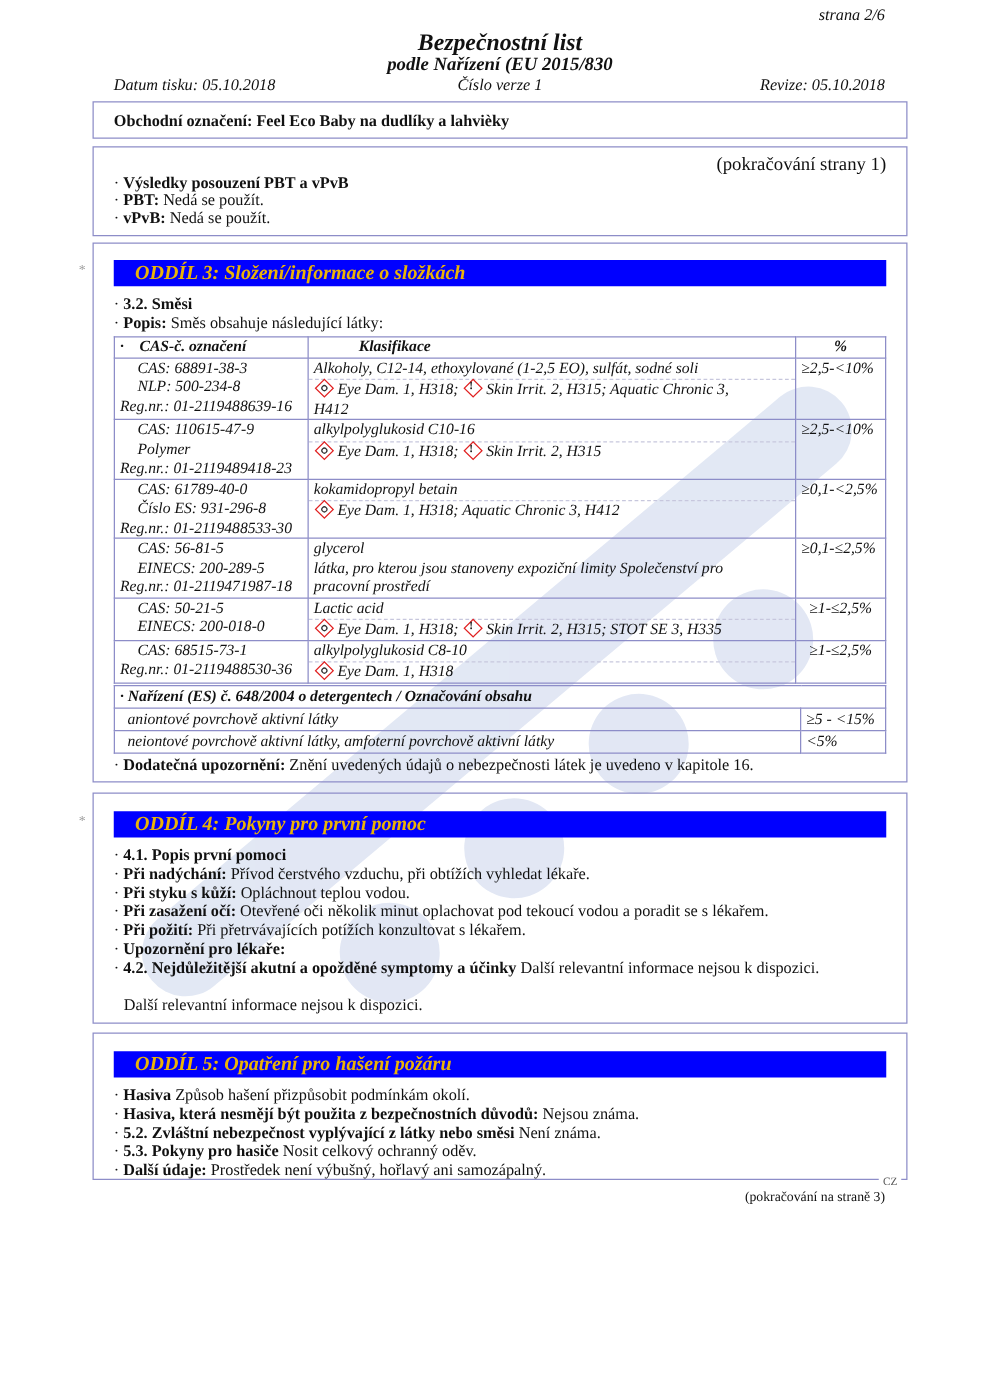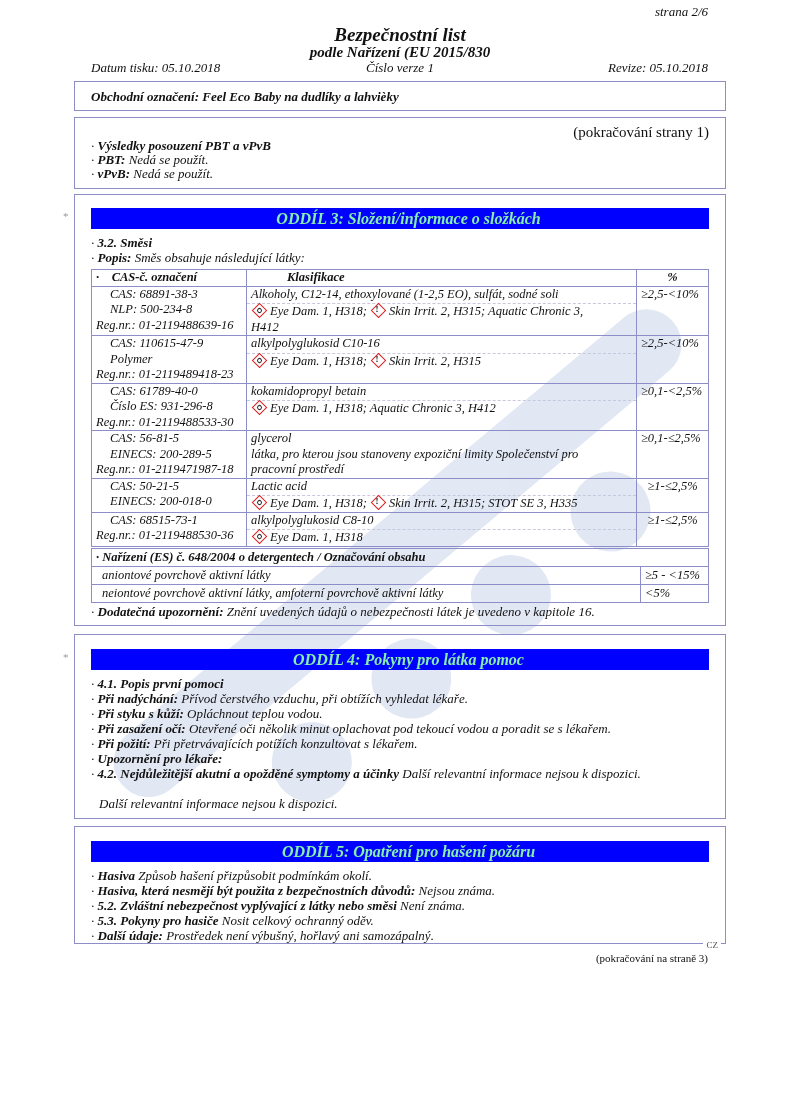--- a/index.html
+++ b/index.html
@@ -7,25 +7,25 @@
          font-family: "Liberation Serif", "DejaVu Serif", serif; color: #111; }
   .abs { position: absolute; }
   .b { font-weight: bold; }
 
   .page-num { top: 4px; right: 92px; font-size: 13px; font-style: italic; }
   .title { top: 24px; left: 0; width: 800px; text-align: center; font-size: 19px; font-weight: bold; font-style: italic; }
   .subtitle { top: 44px; left: 0; width: 800px; text-align: center; font-size: 15px; font-weight: bold; font-style: italic; }
   .meta { top: 60px; font-size: 13px; font-style: italic; }
 
   .box { position: absolute; left: 74px; width: 652px; border: 1px solid #8d8dc8; box-sizing: border-box; }
-  .box .line { position: absolute; left: 16px; font-size: 13px; font-style: italic; white-space: nowrap; text-align: right; }
+  .box .line { position: absolute; left: 16px; font-size: 13px; white-space: nowrap; text-align: right; }
 
   .sec-bar { position: absolute; left: 16px; width: 618px; height: 21px; background: #0000ff;
-             color: #86efac; font-size: 16px; font-weight: bold; font-style: italic; line-height: 21px;
-             padding-left: 17px; box-sizing: border-box; text-align: center; }
+             color: #eab308; font-size: 16px; font-weight: bold; font-style: italic; line-height: 21px;
+             padding-left: 17px; box-sizing: border-box; }
   .star { position: absolute; left: -12px; font-size: 11px; color: #999; }
 
   table.comp { position: absolute; left: 16px; width: 618px; border-collapse: collapse;
                font-size: 12.5px; font-style: italic; }
   table.comp td, table.comp th { border: 1px solid #8d8dc8; padding: 0 4px; vertical-align: top; line-height: 15.5px; }
   table.comp th { font-weight: bold; text-align: left; height: 15px; }
   .dash { border-top: 1px dashed #c7c7dd; margin: 1px -4px 0 -4px; padding: 0 4px; }
   .haz { display: inline-block; width: 11px; height: 11px; border: 1.5px solid #e02020; transform: rotate(45deg);
          margin: 0 5px 0 3px; position: relative; top: 1px; box-sizing: border-box; }
   .haz.excl::after { content: "!"; position: absolute; left: 1px; top: -3px; transform: rotate(-45deg);
@@ -182,21 +182,21 @@
           <td style="padding-left:10px">neiontové povrchově aktivní látky, amfoterní povrchově aktivní látky</td>
           <td>&lt;5%</td>
         </tr>
   </tbody>
     </table>
   <div class="line" style="top:409px">· <span class="b">Dodatečná upozornění:</span> <span>Znění uvedených údajů o nebezpečnosti látek je uvedeno v kapitole 16.</span></div>
 </div>
 
 <div class="box" style="top:634px;height:185px">
   <span class="star" style="top:16px">*</span>
-  <div class="sec-bar" style="top:14px">ODDÍL 4: Pokyny pro látka pomoc</div>
+  <div class="sec-bar" style="top:14px">ODDÍL 4: Pokyny pro první pomoc</div>
   <div class="line" style="top:41px">· <span class="b">4.1. Popis první pomoci</span></div>
   <div class="line" style="top:56px">· <span class="b">Při nadýchání:</span> <span>Přívod čerstvého vzduchu, při obtížích vyhledat lékaře.</span></div>
   <div class="line" style="top:71px">· <span class="b">Při styku s kůží:</span> <span>Opláchnout teplou vodou.</span></div>
   <div class="line" style="top:86px">· <span class="b">Při zasažení očí:</span> <span>Otevřené oči několik minut oplachovat pod tekoucí vodou a poradit se s lékařem.</span></div>
   <div class="line" style="top:101px">· <span class="b">Při požití:</span> <span>Při přetrvávajících potížích konzultovat s lékařem.</span></div>
   <div class="line" style="top:116px">· <span class="b">Upozornění pro lékaře:</span></div>
   <div class="line" style="top:131px">· <span class="b">4.2. Nejdůležitější akutní a opožděné symptomy a účinky</span> <span>Další relevantní informace nejsou k dispozici.</span></div>
   <div class="line" style="top:161px;left:24px">Další relevantní informace nejsou k dispozici.</div>
 </div>
 

